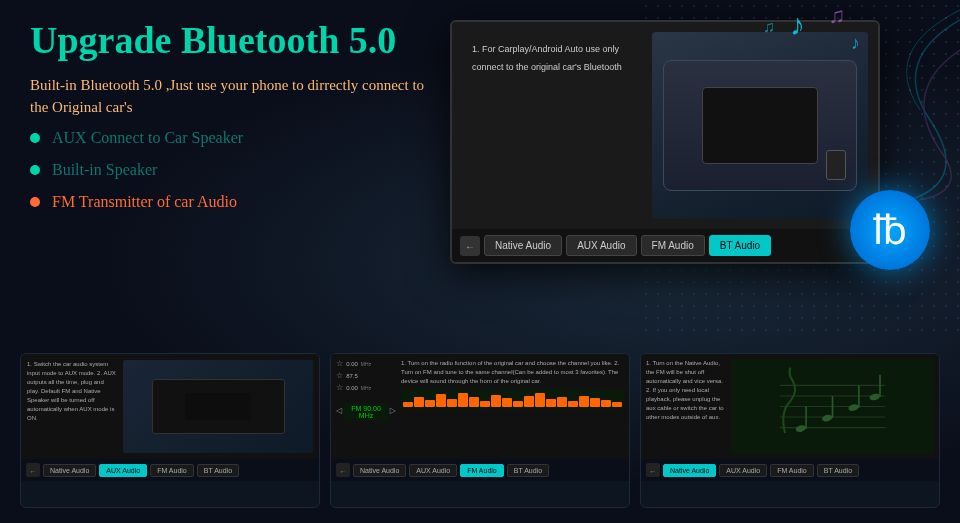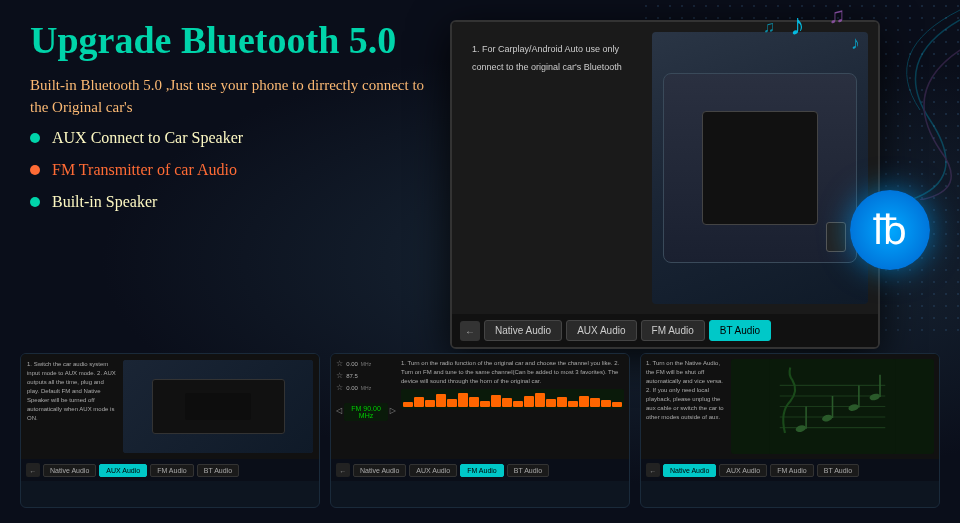--- a/index.html
+++ b/index.html
@@ -72,34 +72,34 @@
       height: 10px;
       border-radius: 50%;
       background: #00d4aa;
       margin-right: 12px;
       flex-shrink: 0;
     }
 
     .bullet.orange { background: #ff6b35; }
 
     .feature-text {
-      color: #fef9c3;
+      color: #0f766e;
     }
 
     .feature-text.highlight {
       color: #ff6b35;
     }
 
     
     .main-device {
       position: absolute;
       top: 20px;
       left: 450px;
       width: 430px;
-      height: 329px;
+      height: 244px;
       background: #111;
       border-radius: 6px;
       border: 2px solid #333;
       overflow: hidden;
       box-shadow: 0 10px 40px rgba(0,0,0,0.8);
     }
 
     .device-screen {
       width: 100%;
       height: 100%;
@@ -437,26 +437,26 @@
 <div class="left-content">
   <h1 class="main-title">Upgrade Bluetooth 5.0</h1>
   <p class="subtitle">Built-in Bluetooth 5.0 ,Just use your phone to dirrectly connect to the Original car's</p>
 
   <ul class="features-list">
     <li class="feature-item">
       <div class="bullet"></div>
       <span class="feature-text">AUX Connect to Car Speaker</span>
     </li>
     <li class="feature-item">
+      <div class="bullet"></div>
+      <span class="feature-text">Built-in Speaker</span>
+    </li>
+    <li class="feature-item">
       <div class="bullet orange"></div>
       <span class="feature-text highlight">FM Transmitter of car Audio</span>
-    </li>
-    <li class="feature-item">
-      <div class="bullet"></div>
-      <span class="feature-text">Built-in Speaker</span>
     </li>
   </ul>
 </div>
 
 <div class="main-device">
   <div class="device-screen">
     <div class="device-content">
       <div class="device-text-panel">
         <span style="display:block;margin-bottom:4px;">1. For Carplay/Android Auto use only</span>
         <span style="display:block;">connect to the original car's Bluetooth</span>

